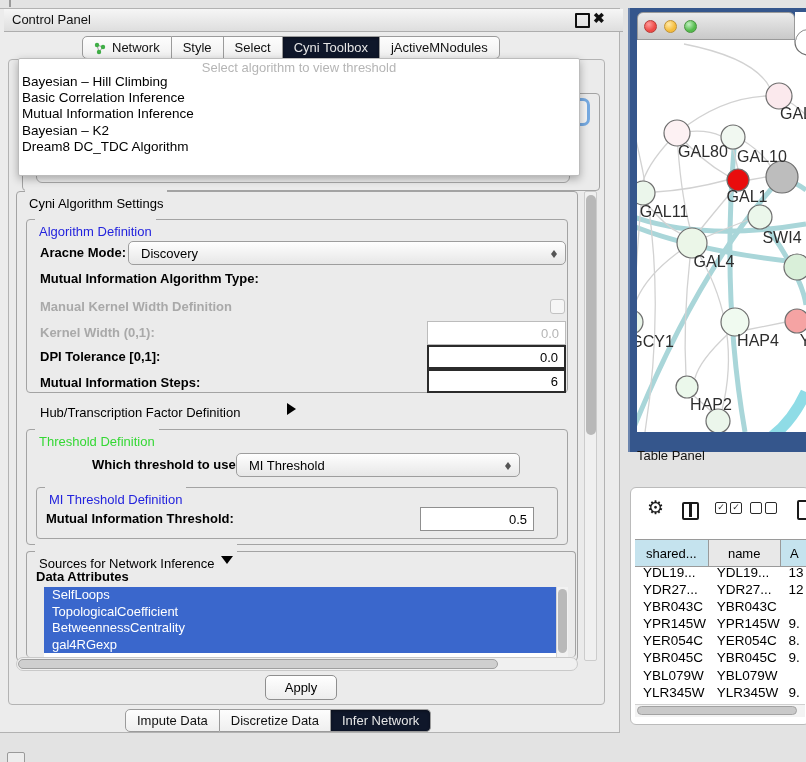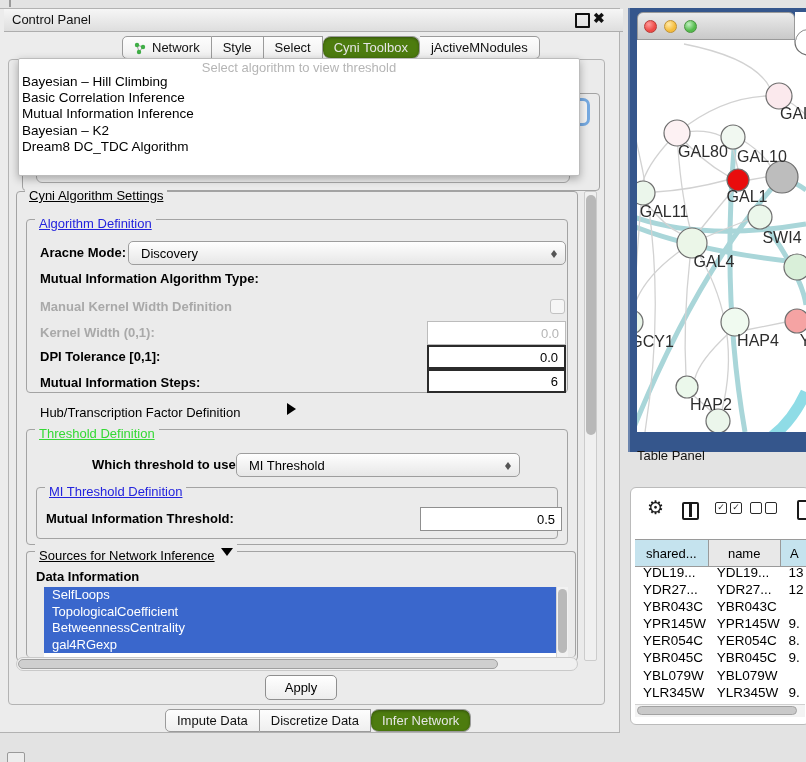--- a/index.html
+++ b/index.html
@@ -12,30 +12,30 @@
   #cp-titlebar{left:4px;top:0;width:100%;height:22px;background:linear-gradient(#f6f6f6,#dedede);
     border-bottom:1px solid #adadad;}
   #cp-title{left:8px;top:3px;font-size:13px;color:#111;}
   #cp-float{left:571px;top:4px;width:11px;height:11px;border:2px solid #111;border-radius:1px;}
   #cp-close{left:589px;top:1px;font-size:14px;font-weight:bold;color:#111;}
   
   .tabrow{display:flex;}
   #cp-tabs{left:82px;top:27px;height:23px;}
   .tab{height:23px;display:flex;align-items:center;padding:0 11px;background:linear-gradient(#fdfdfd,#efefef);
     border:1px solid #9b9b9b;border-left:none;font-size:13px;color:#111;box-sizing:border-box;white-space:nowrap;}
-  .tab:first-child{border-left:1px solid #9b9b9b;border-radius:5px 0 0 5px;margin-left:40px;}
+  .tab:first-child{border-left:1px solid #9b9b9b;border-radius:5px 0 0 5px;}
   .tab:last-child{border-radius:0 5px 5px 0;}
-  .tab.sel{background:#4d7c0f;color:#e6e6e6;box-shadow:inset 0 1px 3px rgba(0,0,0,.35);border-radius:8px;}
+  .tab.sel{background:#0f172a;color:#e6e6e6;box-shadow:inset 0 1px 3px rgba(0,0,0,.35);}
   .tab .ticon{margin-right:5px;display:inline-flex;}
   
   #cp-pane{left:8px;top:50px;width:597px;height:646px;background:#ebebeb;border:1px solid #b3b3b3;
     border-radius:4px;box-sizing:border-box;}
   
   .group{border:1px solid #a3a3a3;border-radius:4px;box-sizing:border-box;}
-  .gtitle{position:absolute;top:-8px;left:8px;background:#ebebeb;padding:4px 4px;font-size:13px;white-space:nowrap;text-decoration:underline;}
+  .gtitle{position:absolute;top:-8px;left:8px;background:#ebebeb;padding:12px 4px;font-size:13px;white-space:nowrap;}
   #behind-group{left:22px;top:84px;width:578px;height:98px;}
   #behind-combo{left:36px;top:140px;width:532px;height:32px;border:1px solid #a8a8a8;border-radius:6px;
     background:linear-gradient(#fdfdfd,#ededed);}
   #behind-combo span{position:absolute;left:10px;top:9px;font-size:13px;color:#b9b9b9;}
   #focus-frag{left:560px;top:89px;width:30px;height:28px;border:3px solid #76a9e0;border-radius:7px;
     background:#f4f4f4;box-sizing:border-box;}
   
   #dropdown{left:18px;top:49px;width:560px;height:116px;background:#fff;border:1px solid #bcbcbc;
     border-radius:2px;box-shadow:0 3px 8px rgba(0,0,0,.3);z-index:5;}
   #dd-placeholder{width:100%;text-align:center;top:1px;font-size:13px;color:#b5b5b5;}
@@ -207,26 +207,26 @@
     </div>
     <div class="abs lbl" style="left:92px;top:448px;">Which threshold to use:</div>
     <div class="abs combo" style="left:236px;top:444px;width:284px;">
       <span class="cv">MI Threshold</span>
       <span class="arrows"></span>
     </div>
     <div class="abs group" id="mithr-group">
       <span class="gtitle blue-t">MI Threshold Definition</span>
     </div>
     <div class="abs lbl" style="left:46px;top:502px;">Mutual Information Threshold:</div>
-    <input class="abs field en" style="left: 420px; top: 498px; width: 142px; border-width: 1px; border-color: rgb(143, 143, 143);" value="0.5">
+    <input class="abs field en" style="left: 420px; top: 498px; width: 114px; border-width: 1px; border-color: rgb(143, 143, 143);" value="0.5">
 
     <div class="abs group" id="src-group">
       <span class="gtitle"><span>Sources for Network Inference</span><span class="tri-down"></span></span>
     </div>
-    <div class="abs lbl" style="left:36px;top:560px;">Data Information</div>
+    <div class="abs lbl" style="left:36px;top:560px;">Data Attributes</div>
     <div class="abs" id="attr-list">
         <div class="attr-item">SelfLoops</div>
         <div class="attr-item">TopologicalCoefficient</div>
         <div class="attr-item">BetweennessCentrality</div>
         <div class="attr-item">gal4RGexp</div>
       </div>
     <div class="abs" id="attr-vscroll"></div>
     <div class="abs" id="attr-vthumb"></div>
 
     <div class="abs" id="hscroll"></div>

